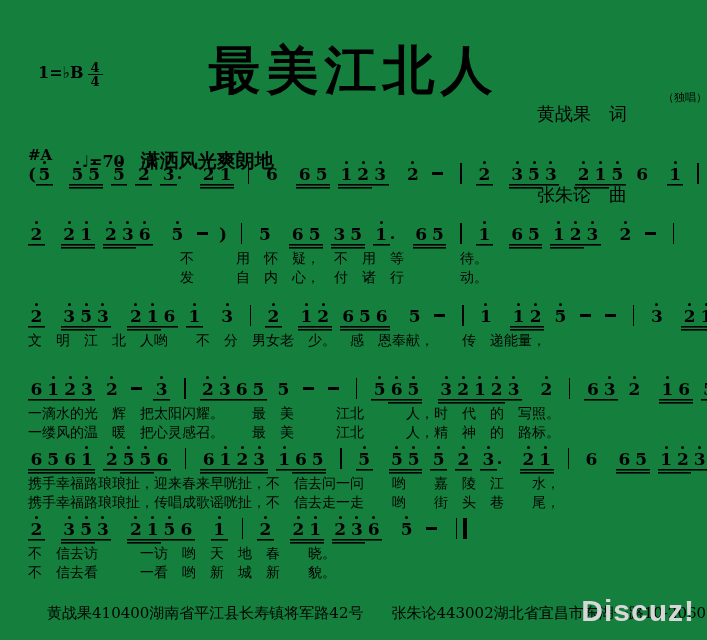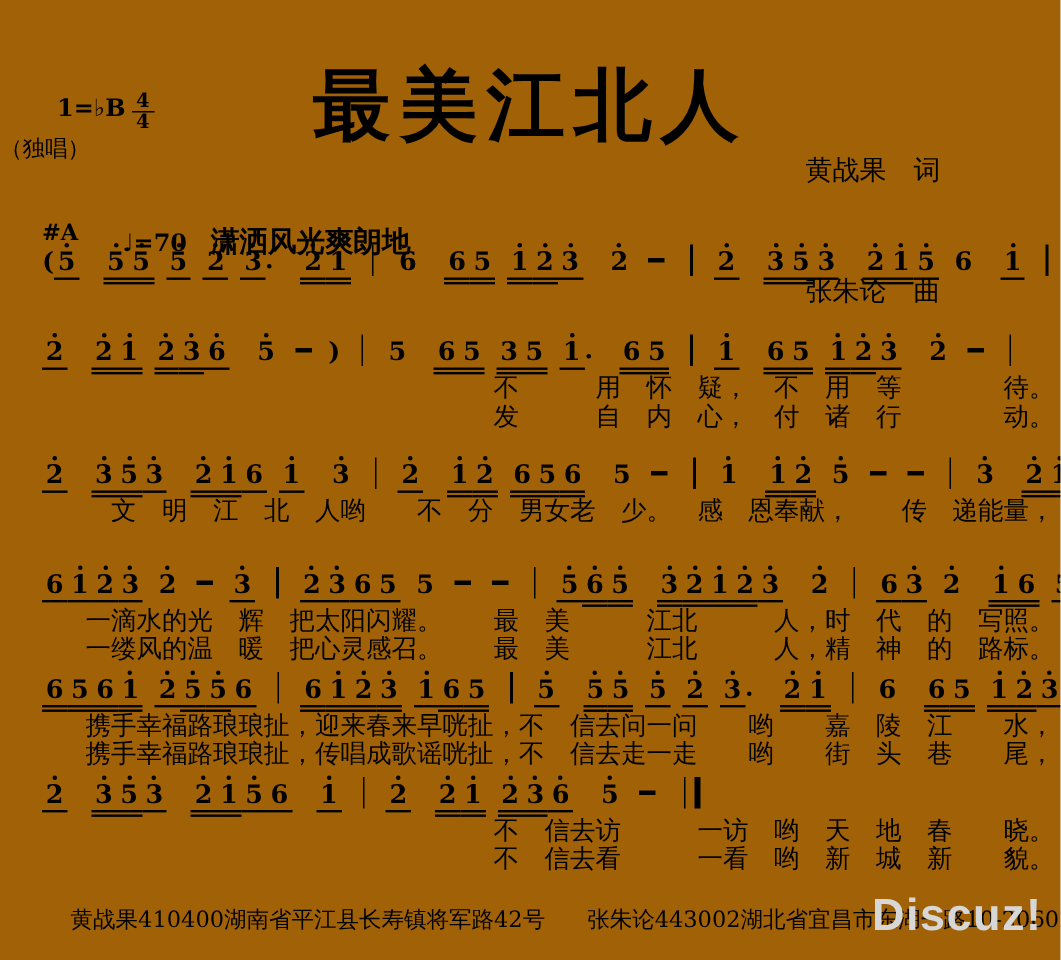--- a/index.html
+++ b/index.html
@@ -1,27 +1,27 @@
 <!DOCTYPE html>
 <html><head>
 <meta charset="utf-8">
 <style>
   html,body{margin:0;padding:0;background:#fff;}
   .page{
-    position:relative;width:707px;height:640px;background:#a16207;
+    position:relative;width:707px;height:640px;background:#15803d;
     overflow:hidden;color:#000;
     font-family:"DejaVu Serif","Liberation Serif",serif;
   }
   
   .keysig{position:absolute;left:38px;top:62px;font-size:16px;font-weight:bold;white-space:nowrap;}
   .meter{display:inline-block;vertical-align:-8px;text-align:center;margin-left:4px;line-height:11px;font-size:13px;font-weight:bold;}
   .meter .mt{display:block;border-bottom:1.5px solid #000;padding:0 3px 1px;}
   .meter .mb{display:block;padding-top:1px;}
   .title{position:absolute;left:0;top:36px;width:100%;text-align:center;font-size:52px;letter-spacing:6px;font-weight:600;}
-  .subtitle{position:absolute;left:0;top:90px;width:100%;text-align:left;font-size:15px;}
+  .subtitle{position:absolute;left:0;top:90px;width:100%;text-align:right;font-size:11px;}
   .credits{position:absolute;left:537px;top:46px;font-size:18px;line-height:27px;white-space:pre;}
   .tempoRow{position:absolute;left:55px;top:126px;font-size:19px;font-weight:bold;white-space:pre;}
   .tempoRow .bpm{font-size:16px;margin-right:16px;}
   .sectionMark{position:absolute;left:28px;top:146px;font-size:15px;font-weight:bold;}
   
   .system{position:absolute;left:28px;right:4px;}
   .sys1{top:155px}.sys2{top:215px}.sys3{top:297px}.sys4{top:370px}.sys5{top:440px}.sys6{top:510px}
   .mline{padding-top:8px;white-space:nowrap;}
   .note{display:inline-block;position:relative;font-weight:bold;font-size:17px;line-height:19px;padding:0 2.5px 2px;}
   .u1{background:linear-gradient(#000,#000) left bottom/100% 1.6px no-repeat;}
@@ -29,21 +29,21 @@
       linear-gradient(#000,#000) left bottom/100% 1.6px no-repeat,
       linear-gradient(#000,#000) left calc(100% - 3px)/100% 1.6px no-repeat;}
   .od{position:absolute;top:-4px;left:50%;margin-left:-1.5px;width:3px;height:3px;background:#000;border-radius:50%;}
   .gap{display:inline-block;width:8px;}
   .bar{display:inline-block;width:1.5px;height:21px;background:#000;vertical-align:-4px;margin:0 6px;}
   .finalbar{display:inline-block;width:6px;height:21px;vertical-align:-4px;border-left:1.5px solid #000;border-right:4.5px solid #000;margin-left:8px;}
   .paren{font-weight:bold;font-size:17px;}
   .dash{display:inline-block;width:11px;height:2.6px;background:#000;vertical-align:5px;margin:0 3px;}
   .augdot{display:inline-block;width:3.2px;height:3.2px;background:#000;border-radius:50%;vertical-align:1px;margin:0 3px 0 1px;}
   
-  .lyr{font-size:17px;line-height:19px;white-space:pre;text-align:right;}
+  .lyr{font-size:14px;line-height:19px;white-space:pre;}
   .sys2 .lyr{margin-left:152px;}
   
   .footer{position:absolute;left:28px;top:586px;font-size:15px;white-space:pre;}
   .footer .fr{margin-left:28px;}
   .watermark{position:absolute;right:12px;top:594px;font-family:"Liberation Sans","DejaVu Sans",sans-serif;
     font-size:30px;font-weight:bold;color:#d7d7d7;letter-spacing:1px;}
 </style>
 </head>
 <body>
 

